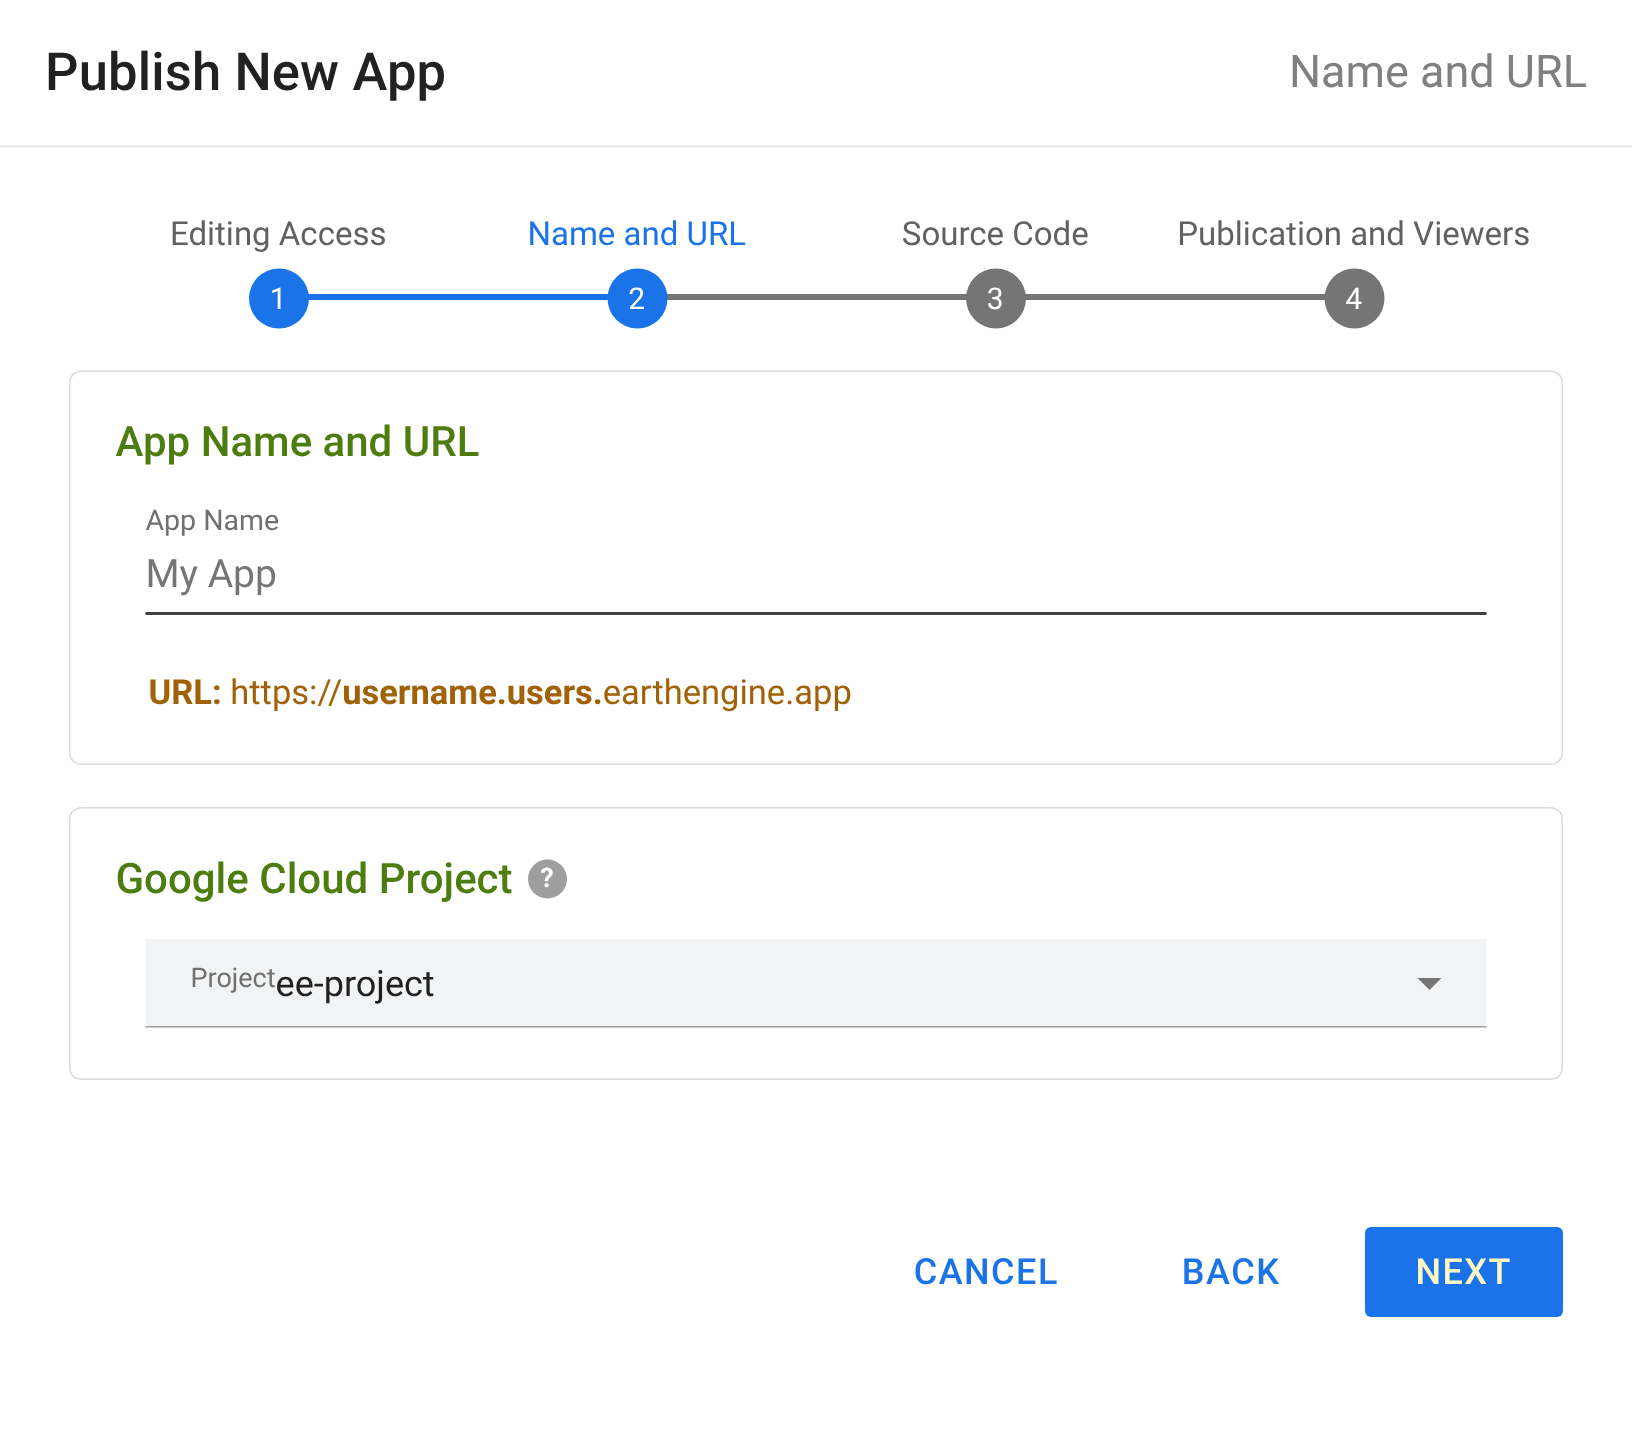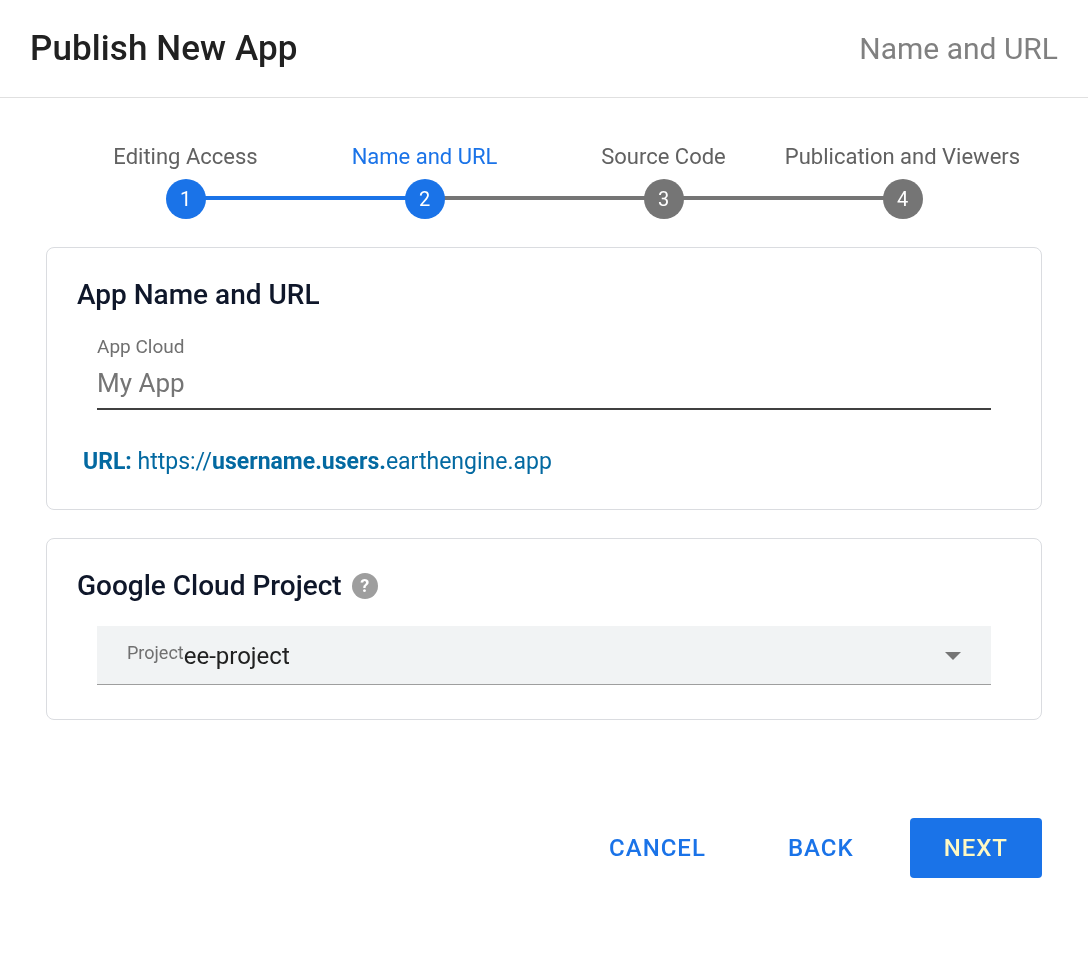--- a/index.html
+++ b/index.html
@@ -95,21 +95,21 @@
     }
     .card-title-row {
       display: flex;
       align-items: center;
       gap: 10px;
       margin-bottom: 24px;
     }
     .card-title {
       font-size: 28px;
       font-weight: 500;
-      color: #0f172a;
+      color: #4d7c0f;
     }
     .help-icon {
       width: 26px;
       height: 26px;
       border-radius: 50%;
       background: #9e9e9e;
       color: #fff;
       display: inline-flex;
       align-items: center;
       justify-content: center;
@@ -132,23 +132,23 @@
       color: #212121;
       padding: 4px 0 10px 0;
       outline: none;
       background: transparent;
       font-family: inherit;
     }
     .text-input::placeholder {
       color: #757575;
     }
     .url-row {
-      margin: 38px 20px 0 6px;
+      margin: 38px 20px 0 22px;
       font-size: 23px;
-      color: #0369a1;
+      color: #a16207;
     }
     .url-label {
       font-weight: 700;
     }
     .url-bold {
       font-weight: 700;
     }
     .select-wrap {
       background: #f1f3f4;
       border-bottom: 1px solid #9e9e9e;
@@ -237,21 +237,21 @@
       <div class="step-label">Publication and Viewers</div>
       <div class="step-circle">4</div>
     </div>
   </div>
 
   <div class="card">
     <div class="card-title-row">
       <div class="card-title">App Name and URL</div>
     </div>
     <div class="field">
-      <div class="field-label">App Cloud</div>
+      <div class="field-label">App Name</div>
       <input class="text-input" type="text" placeholder="My App" style="">
     </div>
     <div class="url-row">
       <span class="url-label">URL:</span>
       <span>https://</span><span class="url-bold">username.users.</span><span>earthengine.app</span>
     </div>
   </div>
 
   <div class="card">
     <div class="card-title-row">

